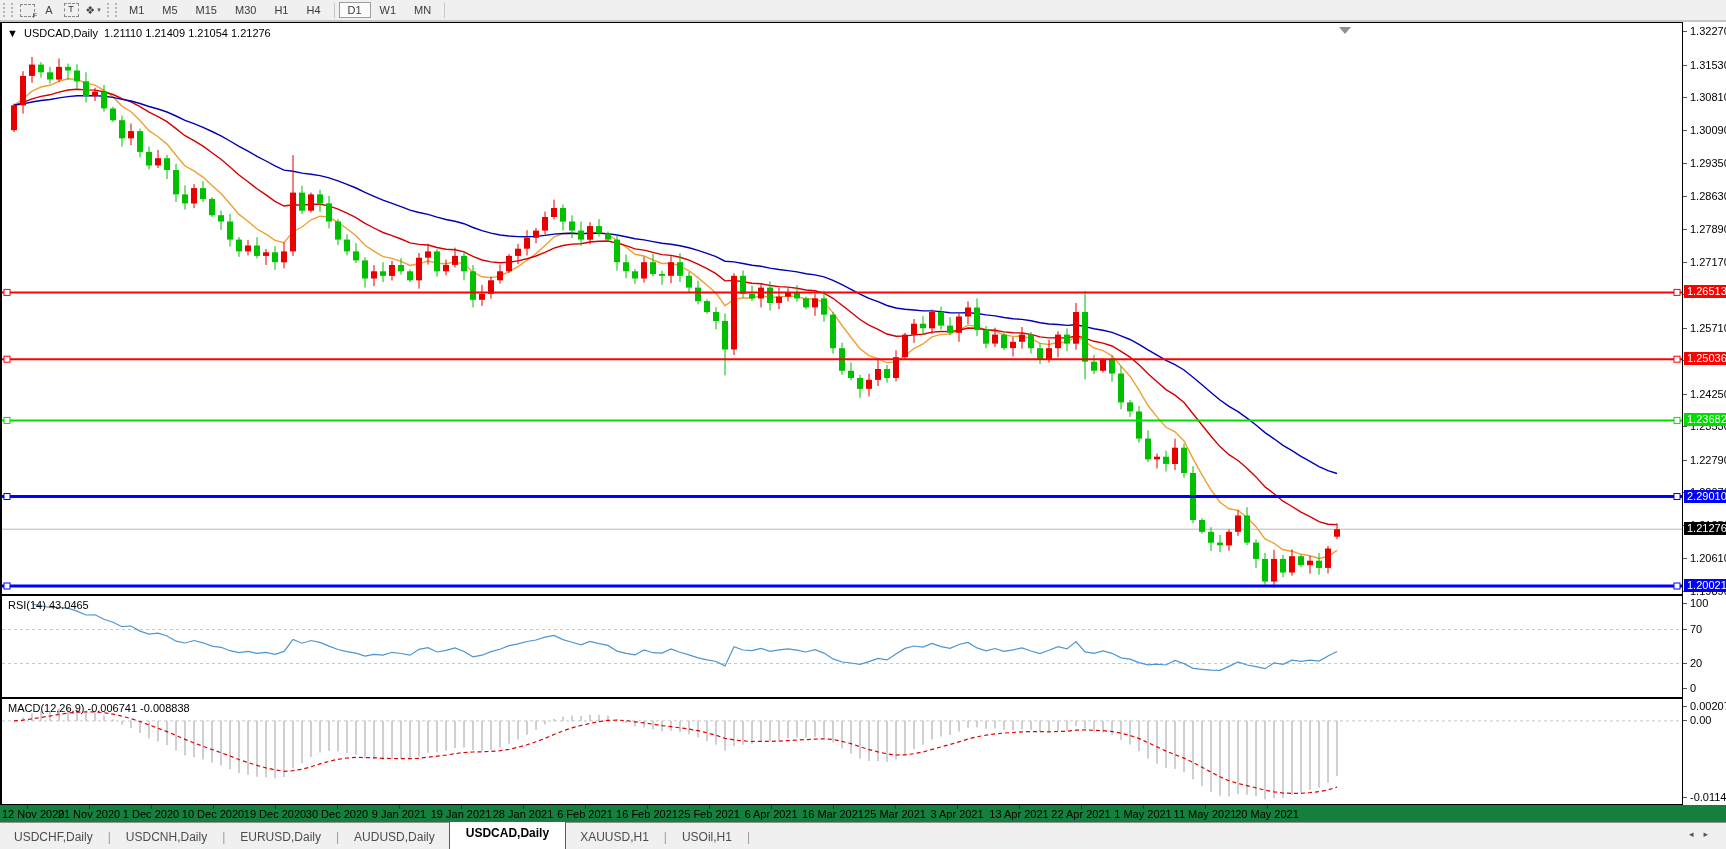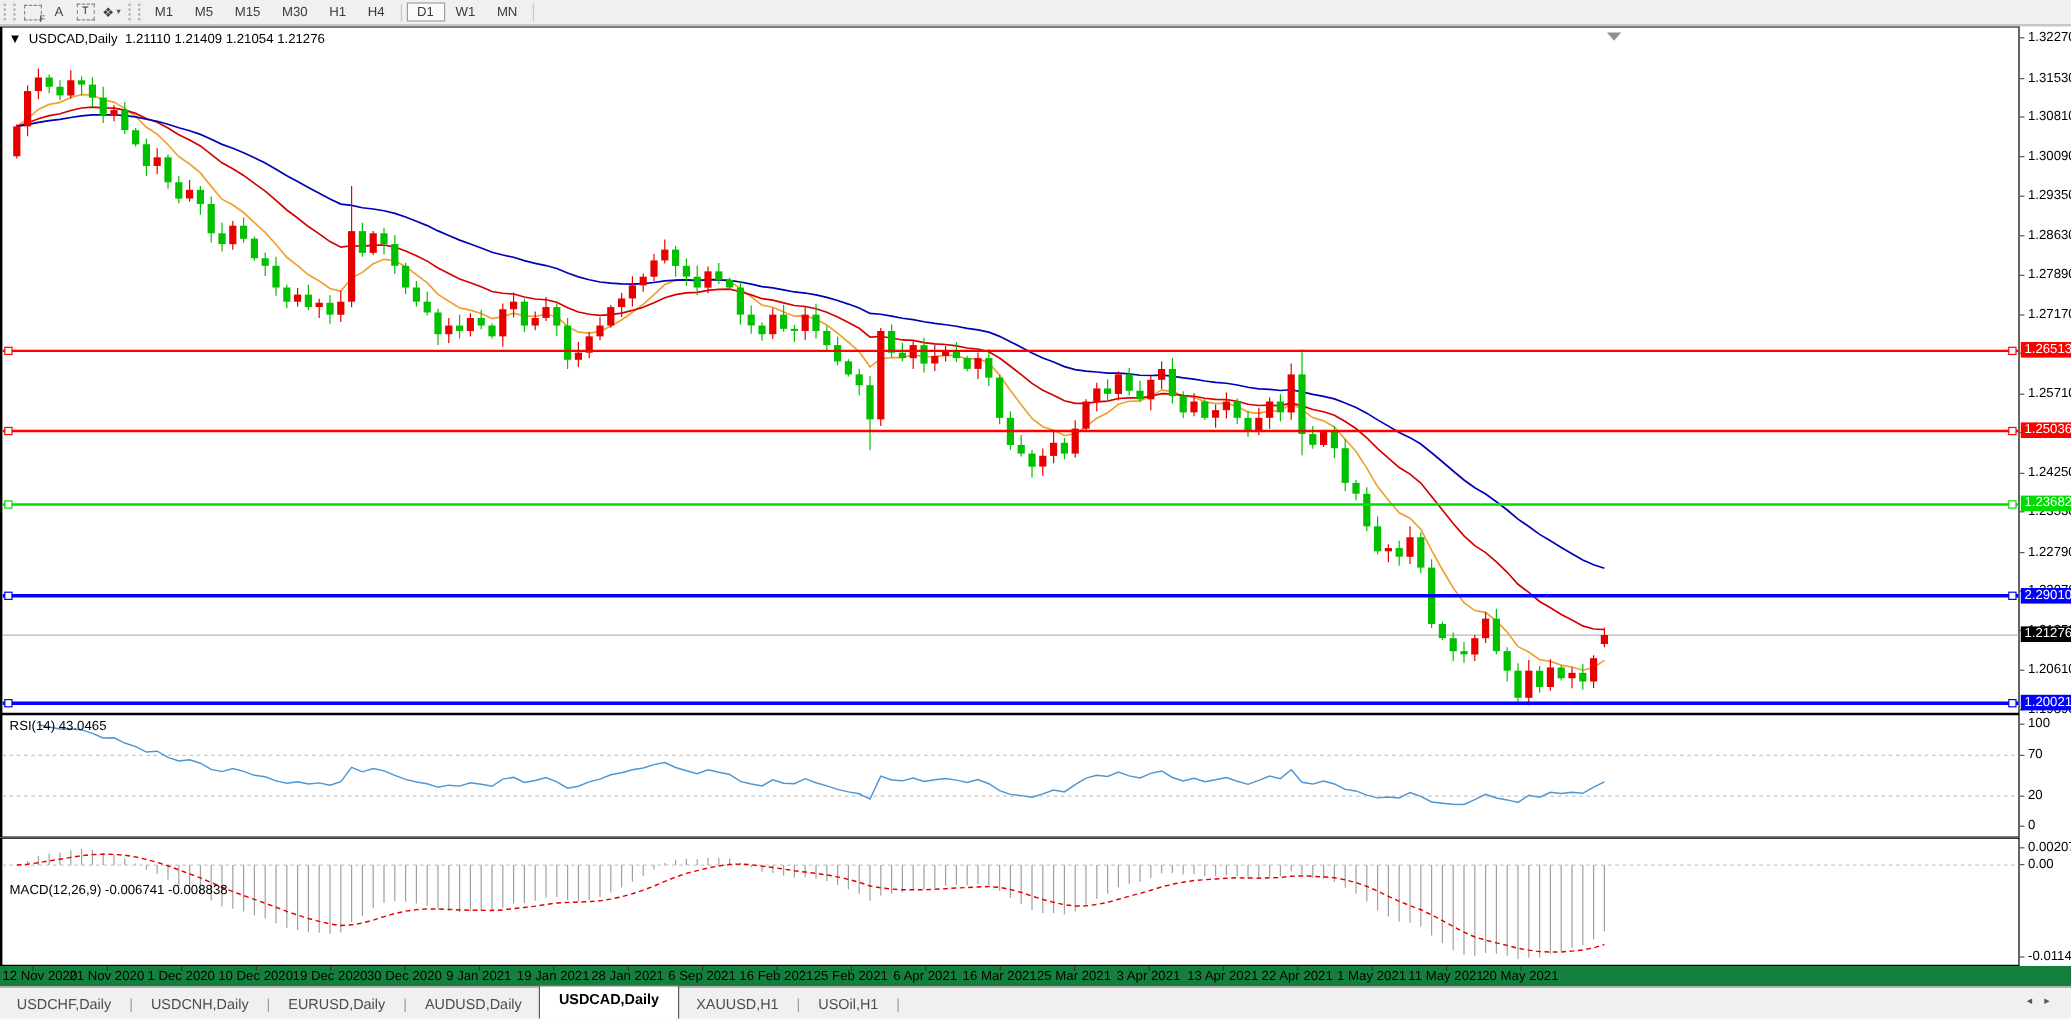--- a/index.html
+++ b/index.html
@@ -559,21 +559,21 @@
         <line x1="1281" y1="21.9" x2="1281" y2="99.0" stroke="#a0a0a0" stroke-width="1"></line>
         <line x1="1290" y1="21.9" x2="1290" y2="96.0" stroke="#a0a0a0" stroke-width="1"></line>
         <line x1="1299" y1="21.9" x2="1299" y2="93.9" stroke="#a0a0a0" stroke-width="1"></line>
         <line x1="1308" y1="21.9" x2="1308" y2="90.9" stroke="#a0a0a0" stroke-width="1"></line>
         <line x1="1317" y1="21.9" x2="1317" y2="88.7" stroke="#a0a0a0" stroke-width="1"></line>
         <line x1="1326" y1="21.9" x2="1326" y2="83.8" stroke="#a0a0a0" stroke-width="1"></line>
         <line x1="1335" y1="21.9" x2="1335" y2="77.0" stroke="#a0a0a0" stroke-width="1"></line>
         <polyline points="12,21.9 21,21.2 30,19.9 39,18.4 48,17.0 57,15.5 66,14.1 75,13.2 84,12.9 93,13.0 102,13.7 111,15.1 120,17.2 129,19.6 138,22.5 147,25.9 156,29.2 165,32.6 174,36.4 183,40.4 192,44.0 201,47.3 210,50.5 219,53.7 228,57.0 237,60.5 246,63.5 255,66.4 264,68.8 273,70.9 282,72.3 291,71.7 300,70.2 309,67.8 318,64.9 327,62.3 336,60.3 345,59.0 354,58.4 363,58.5 372,58.8 381,59.3 390,59.5 399,59.6 408,59.7 417,59.3 426,58.2 435,57.2 444,56.1 453,54.7 462,53.5 471,53.0 480,52.8 489,52.4 498,51.7 507,50.3 516,48.3 525,45.8 534,42.8 543,39.4 552,35.5 561,31.9 570,28.8 579,26.5 588,24.4 597,22.6 606,21.4 615,21.1 624,21.6 633,22.8 642,23.9 651,25.2 660,26.6 669,27.7 678,28.8 687,30.1 696,31.7 705,33.8 714,36.2 723,39.3 732,40.9 741,41.9 750,42.5 759,42.4 768,42.4 777,42.1 786,41.6 795,41.0 804,40.6 813,40.1 822,39.8 831,40.5 840,42.3 849,44.7 858,47.7 867,50.6 876,52.9 885,54.9 894,56.0 903,55.9 912,54.7 921,53.0 930,50.4 939,47.9 948,45.5 957,42.9 966,40.1 975,37.8 984,36.2 993,34.8 1002,34.1 1011,33.5 1020,32.8 1029,32.5 1038,32.7 1047,32.8 1056,32.5 1065,32.3 1074,31.2 1083,30.9 1092,31.3 1101,31.7 1110,32.5 1119,34.2 1128,36.5 1137,39.6 1146,43.6 1155,47.9 1164,52.1 1173,55.7 1182,59.1 1191,63.4 1200,68.2 1209,73.1 1218,77.8 1227,81.8 1236,84.5 1245,86.7 1254,88.8 1263,91.2 1272,92.8 1281,94.0 1290,94.4 1299,94.3 1308,93.6 1317,92.6 1326,90.9 1335,88.1" fill="none" stroke="#e00000" stroke-width="1.2" stroke-dasharray="4,3"></polyline>
       </svg>
     </div>
-  <div class="ind-label" style="top:736px;text-align:right;"><span>MACD(12,26,9)</span> <span>-0.006741</span> <span>-0.008838</span></div>
+  <div class="ind-label" style="top:702px;text-align:right;"><span>MACD(12,26,9)</span> <span>-0.006741</span> <span>-0.008838</span></div>
 
   <div id="axis-layer">
       <div class="tick-dash" style="top: 31px;"></div>
       <div class="tick-label" style="top: 25px;">1.32270</div>
       <div class="tick-dash" style="top: 65px;"></div>
       <div class="tick-label" style="top: 59px;">1.31530</div>
       <div class="tick-dash" style="top: 97px;"></div>
       <div class="tick-label" style="top: 91px;">1.30810</div>
       <div class="tick-dash" style="top: 130px;"></div>
       <div class="tick-label" style="top: 124px;">1.30090</div>
@@ -640,21 +640,21 @@
       <div class="date-label" style="left: 275px;">19 Dec 2020</div>
       <div class="date-tick" style="left: 337px;"></div>
       <div class="date-label" style="left: 337px;">30 Dec 2020</div>
       <div class="date-tick" style="left: 399px;"></div>
       <div class="date-label" style="left: 399px; text-align: right;">9 Jan 2021</div>
       <div class="date-tick" style="left: 461px;"></div>
       <div class="date-label" style="left: 461px;">19 Jan 2021</div>
       <div class="date-tick" style="left: 523px;"></div>
       <div class="date-label" style="left: 523px;">28 Jan 2021</div>
       <div class="date-tick" style="left: 585px;"></div>
-      <div class="date-label" style="left: 585px;">6 Sep 2021</div>
+      <div class="date-label" style="left: 585px;">6 Feb 2021</div>
       <div class="date-tick" style="left: 647px;"></div>
       <div class="date-label" style="left: 647px;">16 Feb 2021</div>
       <div class="date-tick" style="left: 709px;"></div>
       <div class="date-label" style="left: 709px;">25 Feb 2021</div>
       <div class="date-tick" style="left: 771px;"></div>
       <div class="date-label" style="left: 771px;">6 Apr 2021</div>
       <div class="date-tick" style="left: 833px;"></div>
       <div class="date-label" style="left: 833px;">16 Mar 2021</div>
       <div class="date-tick" style="left: 895px;"></div>
       <div class="date-label" style="left: 895px;">25 Mar 2021</div>

